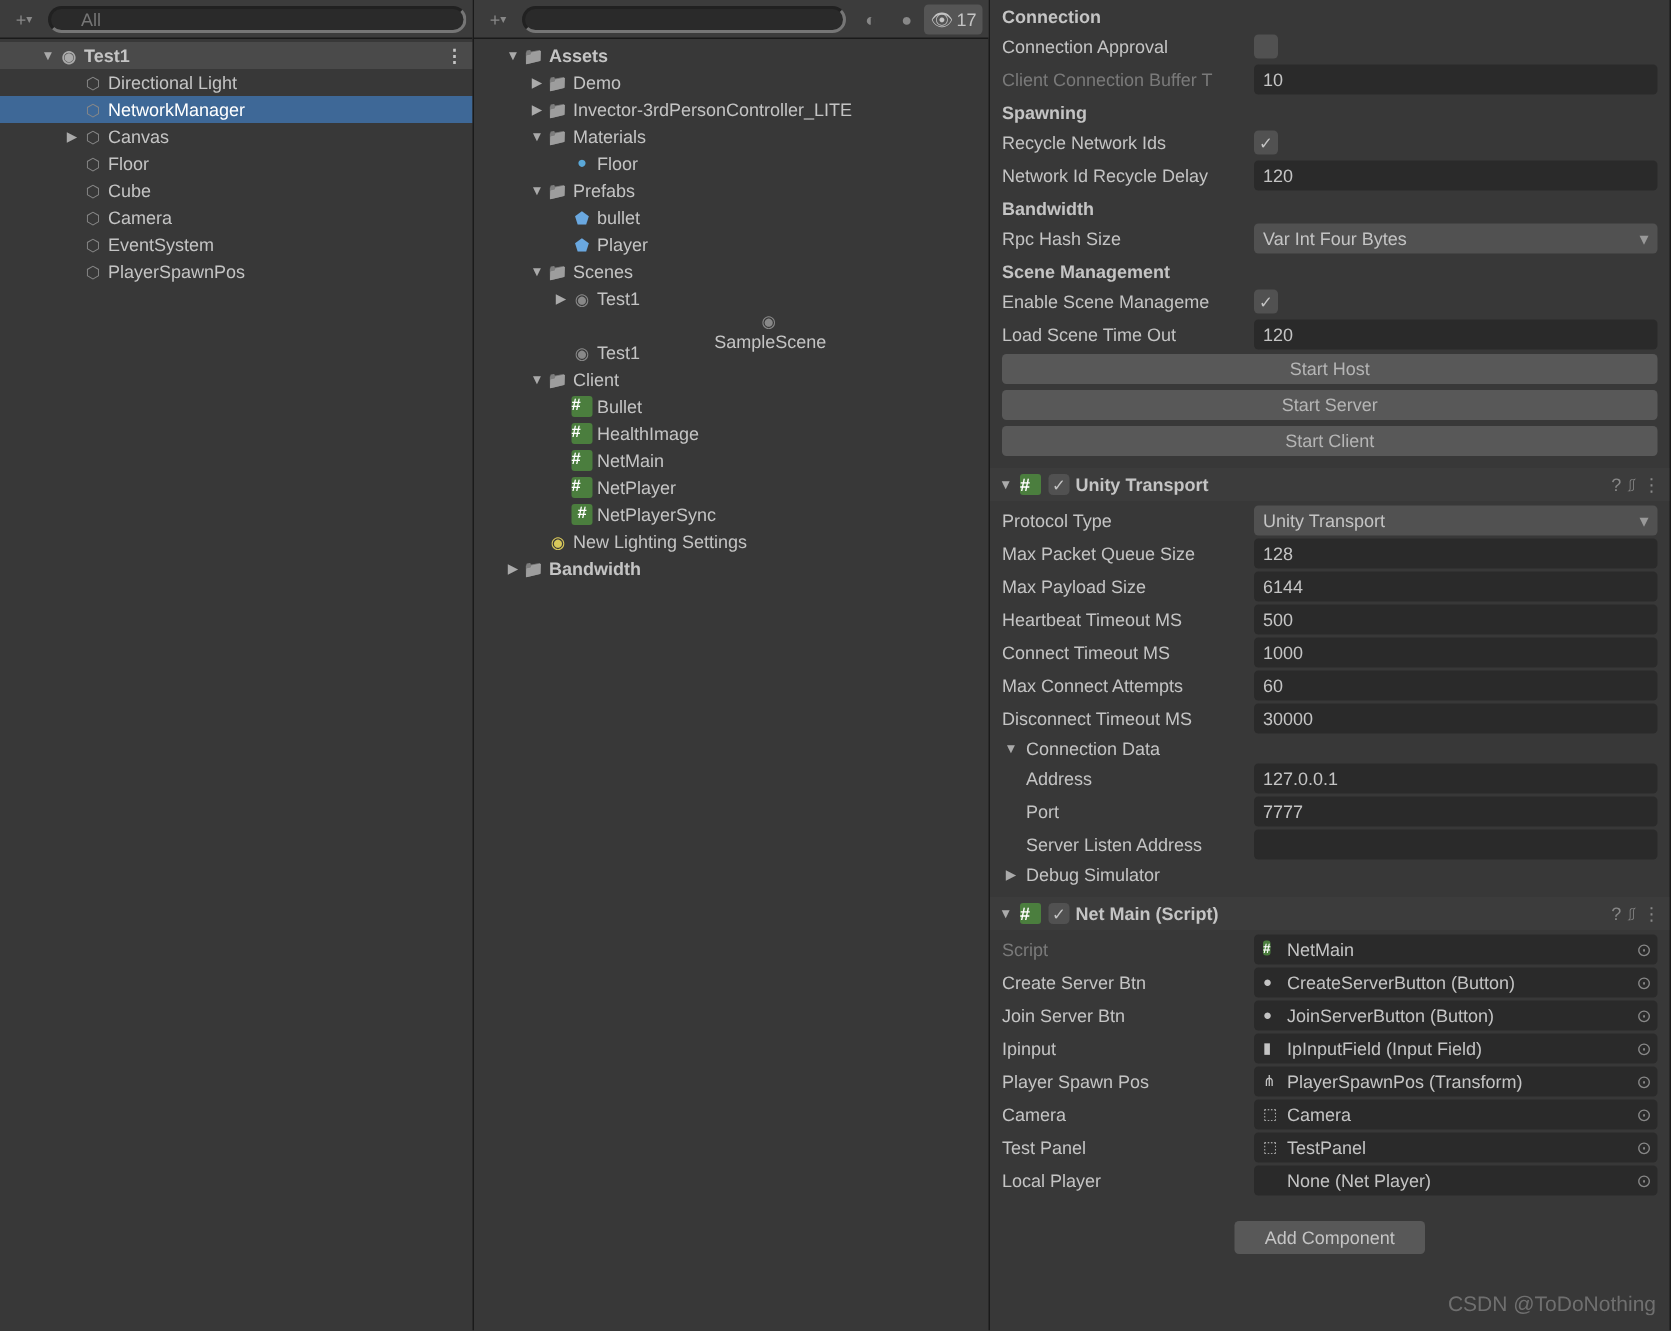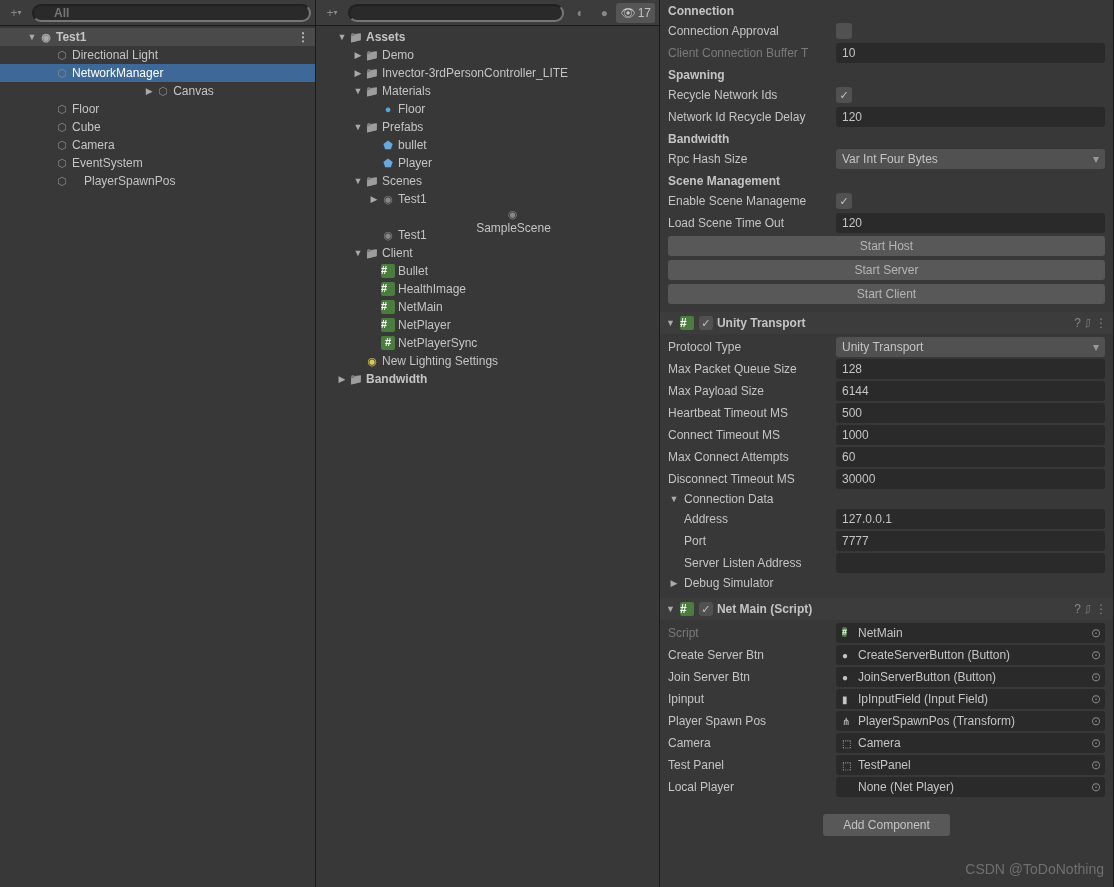--- a/index.html
+++ b/index.html
@@ -4,21 +4,21 @@
 <style>
 * { margin: 0; padding: 0; box-sizing: border-box; font-family: Arial, sans-serif; font-size: 12px; }
 body { background: #383838; color: #c4c4c4; width: 1114px; height: 887px; display: flex; overflow: hidden; }
 .panel { background: #383838; display: flex; flex-direction: column; border-right: 1px solid #1a1a1a; }
 .hierarchy { width: 316px; }
 .project { width: 344px; }
 .inspector { flex: 1; overflow-y: auto; }
 .toolbar { display: flex; align-items: center; height: 26px; background: #3c3c3c; border-bottom: 1px solid #1a1a1a; padding: 0 4px; gap: 4px; }
 .toolbar-icons { display:flex; gap:0; }
 .tb-btn { width: 24px; height: 20px; display: flex; align-items: center; justify-content: center; color: #888; cursor: pointer; }
-.search { flex: 1; background: #2a2a2a; border-radius: 20px; height: 18px; padding: 0 8px 0 20px; color: #ec4899; position: relative; font-weight: bold; }
+.search { flex: 1; background: #2a2a2a; border-radius: 20px; height: 18px; padding: 0 8px 0 20px; color: #ec4899; position: relative; }
 .search::before { content: "🔍"; position: absolute; left: 4px; top: 2px; font-size: 10px; opacity:0.6;}
 .badge { background: #555; border-radius: 3px; padding: 1px 4px; font-size: 11px; display:flex; align-items:center; gap:2px; }
 .tree { flex: 1; overflow-y: auto; padding-top: 2px; }
 .tree-row { display: flex; align-items: center; height: 18px; padding-left: 4px; cursor: pointer; white-space: nowrap; }
 .tree-row.selected { background: #3e6897; color: #fff; }
 .tree-row.header { background: #4a4a4a; font-weight: bold; position:relative; }
 .tree-row.header .dots { position:absolute; right:6px; }
 .arrow { width: 12px; text-align: center; font-size: 9px; color: #aaa; }
 .arrow.open::before { content: "▼"; }
 .arrow.closed::before { content: "▶"; }
@@ -74,42 +74,42 @@
     </div>
     <div id="hierarchy-items">
         <div class="tree-row" style="padding-left: 54px;">
           <span class="icon icon-go"></span>
           <span>Directional Light</span>
         </div>
         <div class="tree-row selected" style="padding-left: 54px;">
           <span class="icon icon-go"></span>
           <span>NetworkManager</span>
         </div>
-        <div class="tree-row" style="padding-left: 54px; justify-content: center;">
+        <div class="tree-row" style="padding-left: 54px;">
           <span class="arrow closed" style="margin-left:-12px"></span>
           <span class="icon icon-go"></span>
           <span>Canvas</span>
         </div>
         <div class="tree-row" style="padding-left: 54px;">
           <span class="icon icon-go"></span>
           <span>Floor</span>
         </div>
         <div class="tree-row" style="padding-left: 54px;">
           <span class="icon icon-go"></span>
           <span>Cube</span>
         </div>
         <div class="tree-row" style="padding-left: 54px;">
           <span class="icon icon-go"></span>
           <span>Camera</span>
         </div>
         <div class="tree-row" style="padding-left: 54px;">
           <span class="icon icon-go"></span>
           <span>EventSystem</span>
         </div>
-        <div class="tree-row" style="padding-left: 54px; gap: 12px;">
+        <div class="tree-row" style="padding-left: 54px;">
           <span class="icon icon-go"></span>
           <span>PlayerSpawnPos</span>
         </div>
       </div>
   </div>
 </div>
 
 <div class="panel project">
   <div class="toolbar">
     <div class="tb-btn">+<span style="font-size:8px">▾</span></div>

